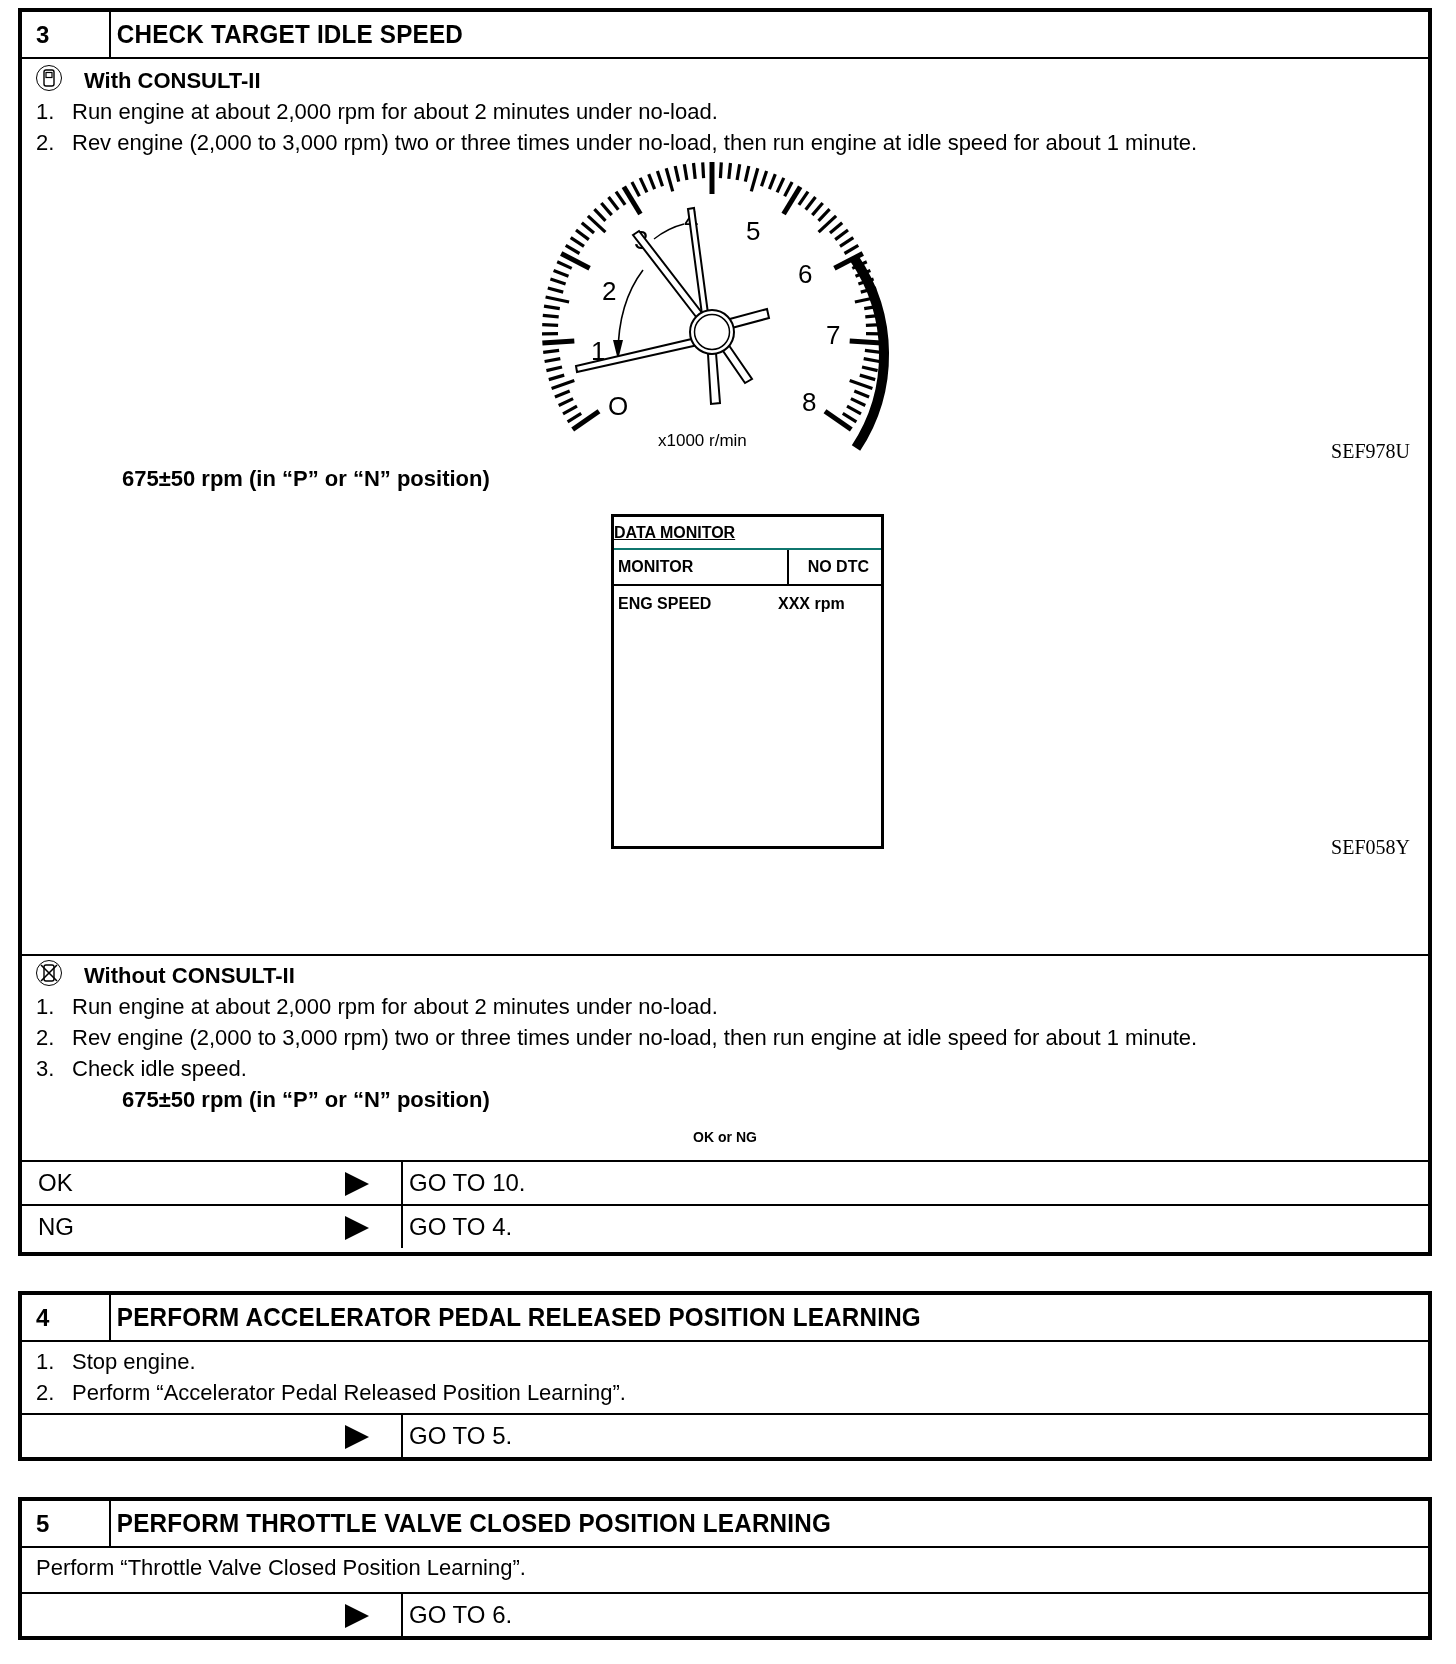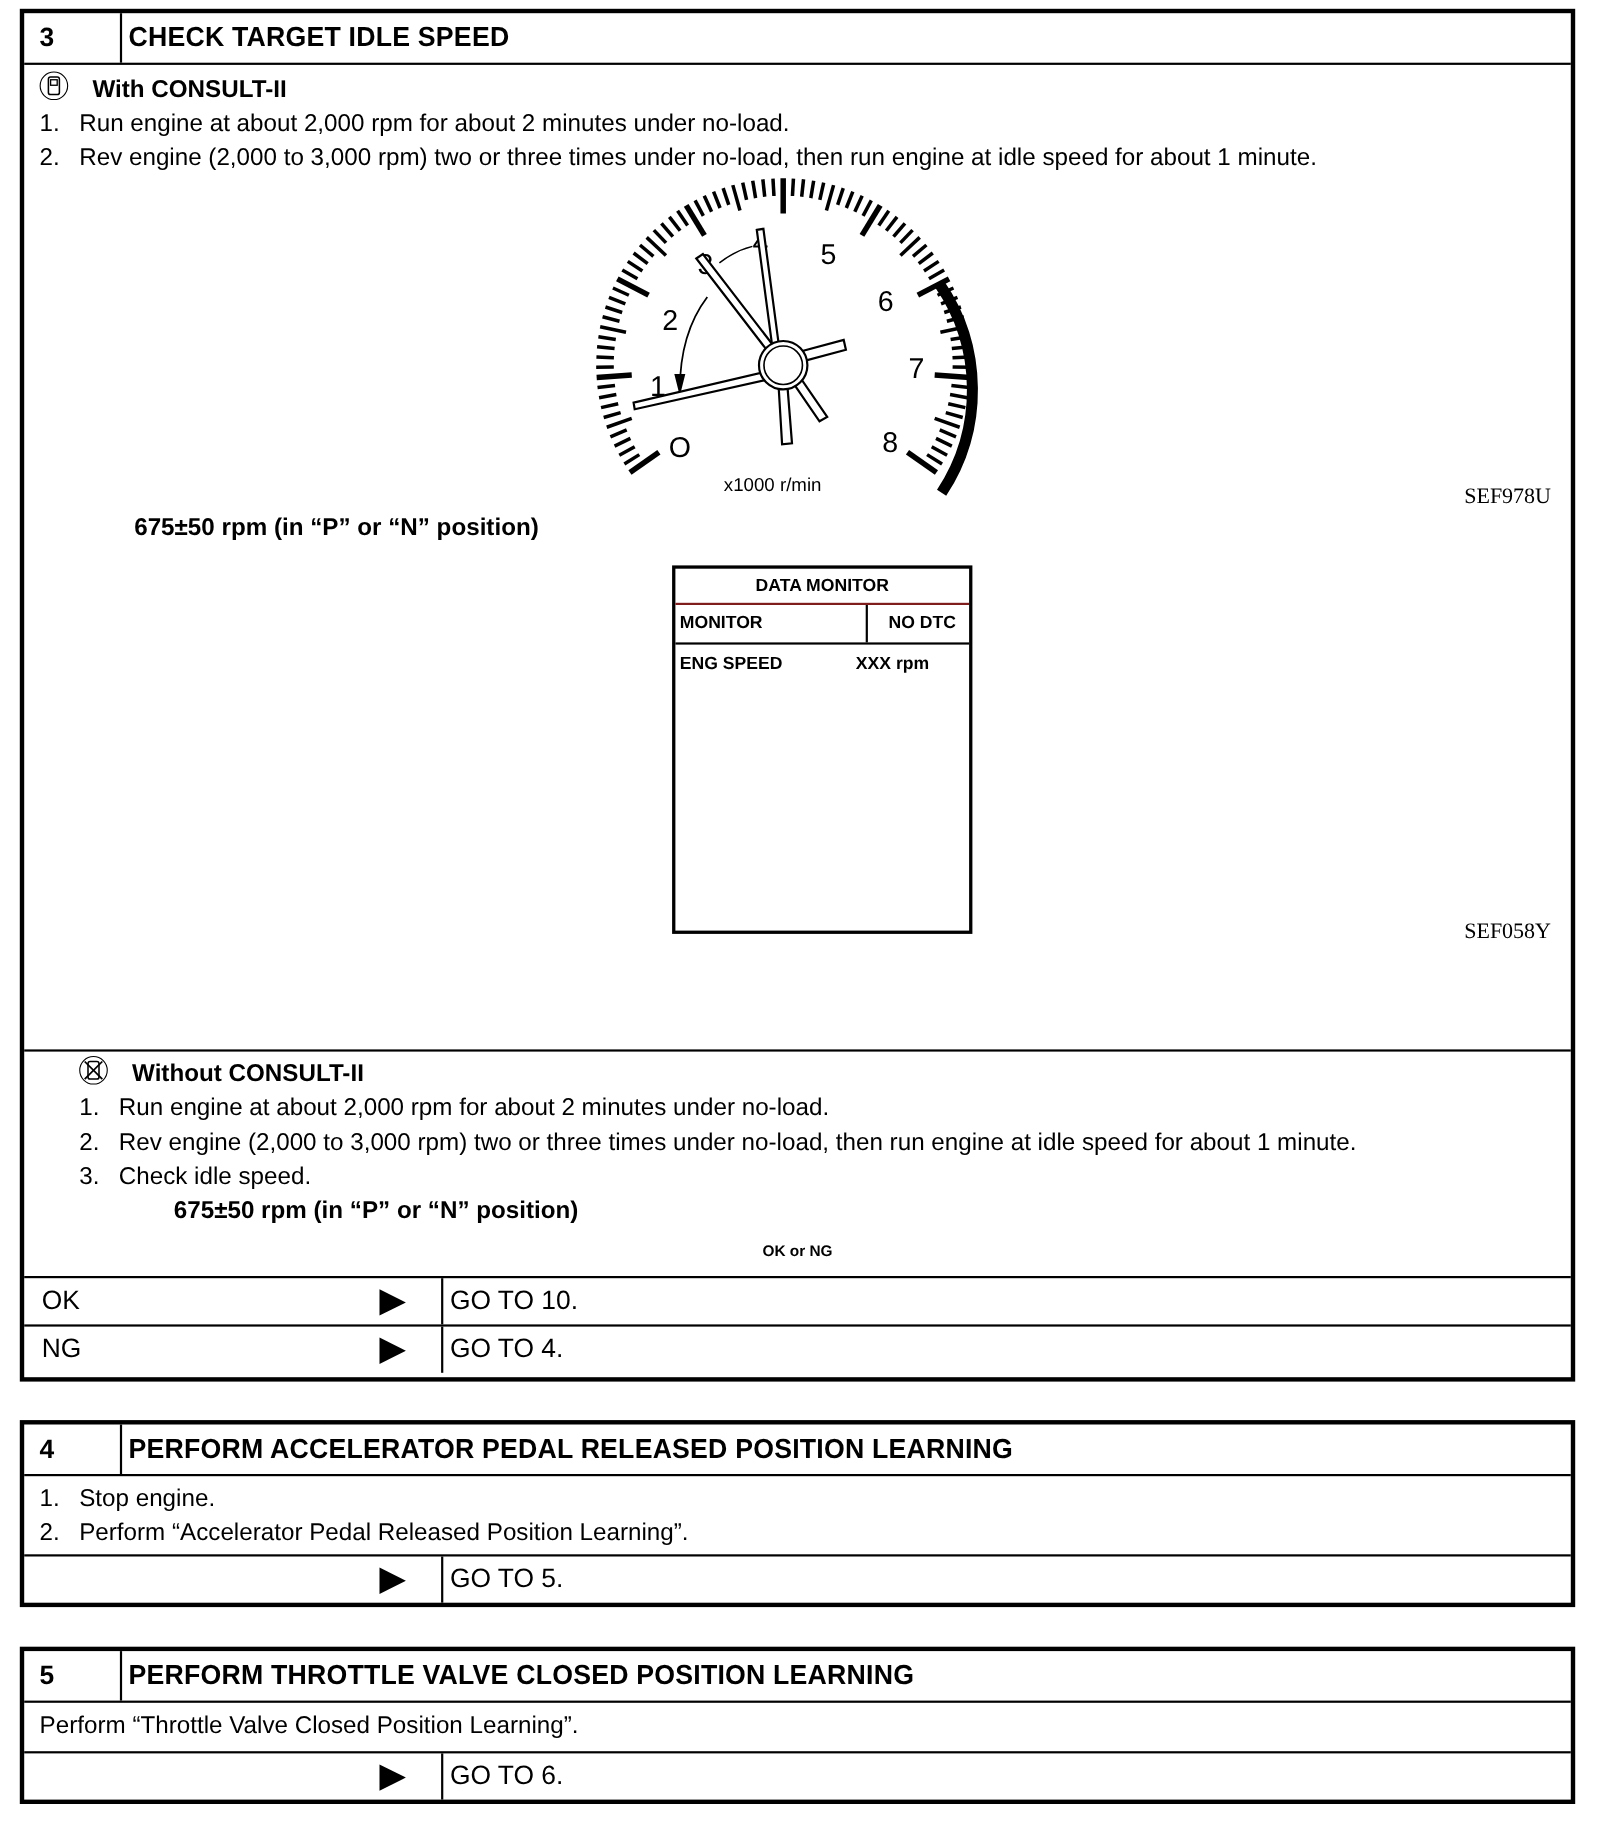--- a/index.html
+++ b/index.html
@@ -42,21 +42,21 @@
     }
     .goto-row .arrow {
       position: absolute; right: 32px; top: 10px; width: 0; height: 0;
       border-top: 12px solid transparent; border-bottom: 12px solid transparent; border-left: 24px solid #000;
     }
     .goto-row .right { flex: 1; line-height: 42px; padding-left: 6px; }
     .dm-box {
       position: absolute; left: 575px; top: 0; width: 273px; height: 335px;
       border: 3px solid #000; box-sizing: border-box; font-weight: bold; font-size: 16px;
     }
-    .dm-title { height: 33px; line-height: 31px; text-align: center; border-bottom: 2px solid #7f1d1d; box-sizing: border-box; }
+    .dm-title { height: 33px; line-height: 31px; text-align: left; border-bottom: 2px solid #0f766e; box-sizing: border-box; text-decoration: underline; }
     .dm-row2 { display: flex; height: 36px; border-bottom: 2px solid #000; box-sizing: border-box; line-height: 34px; }
     .dm-row2 .c1 { width: 175px; border-right: 2px solid #000; box-sizing: border-box; padding-left: 4px; }
     .dm-row2 .c2 { flex: 1; text-align: right; padding-right: 12px; }
     .dm-row3 { display: flex; height: 36px; line-height: 36px; }
     .dm-row3 .c1 { width: 160px; padding-left: 4px; }
     .dm-row3 .c2 { flex: 1; }
   </style>
 </head>
 <body>
 
@@ -212,21 +212,21 @@
           <div class="c1">ENG SPEED</div>
           <div class="c2">XXX rpm</div>
         </div>
       </div>
       <div class="figcode" style="top:322px;">SEF058Y</div>
     </div>
   </div>
 
   <div class="divider"></div>
 
-  <div class="body" style="padding-top:4px;margin-left:36px;">
+  <div class="body" style="padding-top:4px;">
     <div class="line subhead">
       <span class="circle-icon">
         <svg width="24" height="24" viewBox="0 0 24 24">
             <rect x="7" y="4" width="10" height="16" rx="2" fill="none" stroke="#000" stroke-width="1.4"></rect>
             <line x1="4" y1="4" x2="20" y2="20" stroke="#000" stroke-width="1.6"></line>
             <line x1="20" y1="4" x2="4" y2="20" stroke="#000" stroke-width="1.6"></line>
           </svg>
       </span>
       <span>Without CONSULT-II</span>
     </div>

